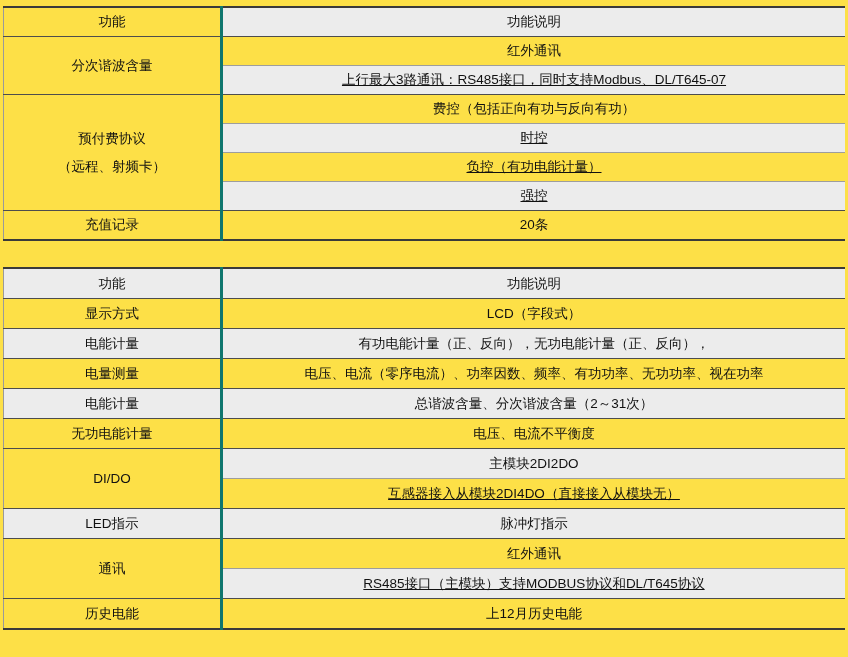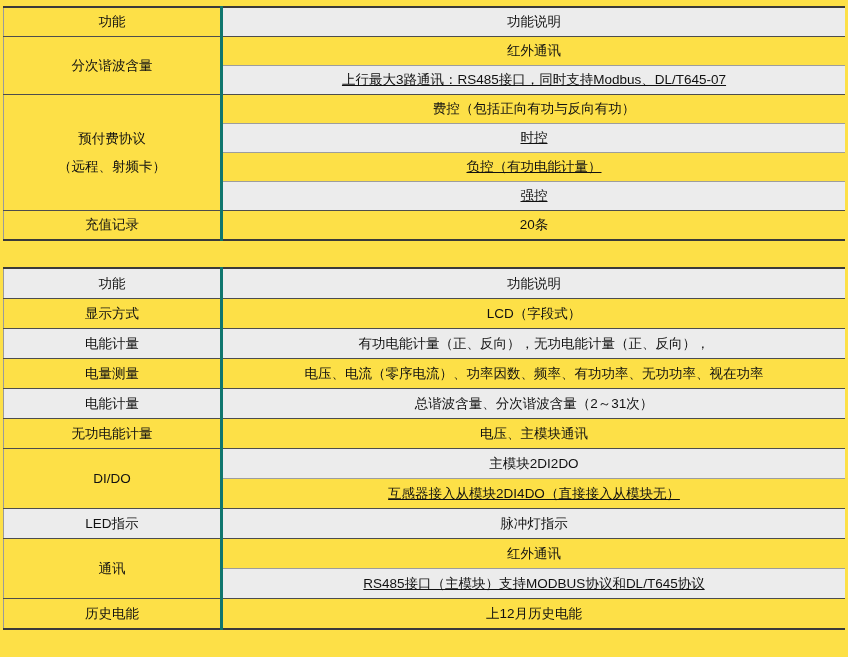--- a/index.html
+++ b/index.html
@@ -119,21 +119,21 @@
     <tr class="gb">
       <td class="lcell">电量测量</td>
       <td class="rcell">电压、电流（零序电流）、功率因数、频率、有功功率、无功功率、视在功率</td>
     </tr>
     <tr class="gb">
       <td class="lcell gray">电能计量</td>
       <td class="rcell gray">总谐波含量、分次谐波含量（2～31次）</td>
     </tr>
     <tr class="gb">
       <td class="lcell">无功电能计量</td>
-      <td class="rcell">电压、主模块通讯</td>
+      <td class="rcell">电压、电流不平衡度</td>
     </tr>
     <tr class="gb">
       <td class="lcell" rowspan="2">DI/DO</td>
       <td class="rcell gray">主模块2DI2DO</td>
     </tr>
     <tr class="sub">
       <td class="rcell">互感器接入从模块2DI4DO（直接接入从模块无）</td>
     </tr>
     <tr class="gb">
       <td class="lcell gray">LED指示</td>

